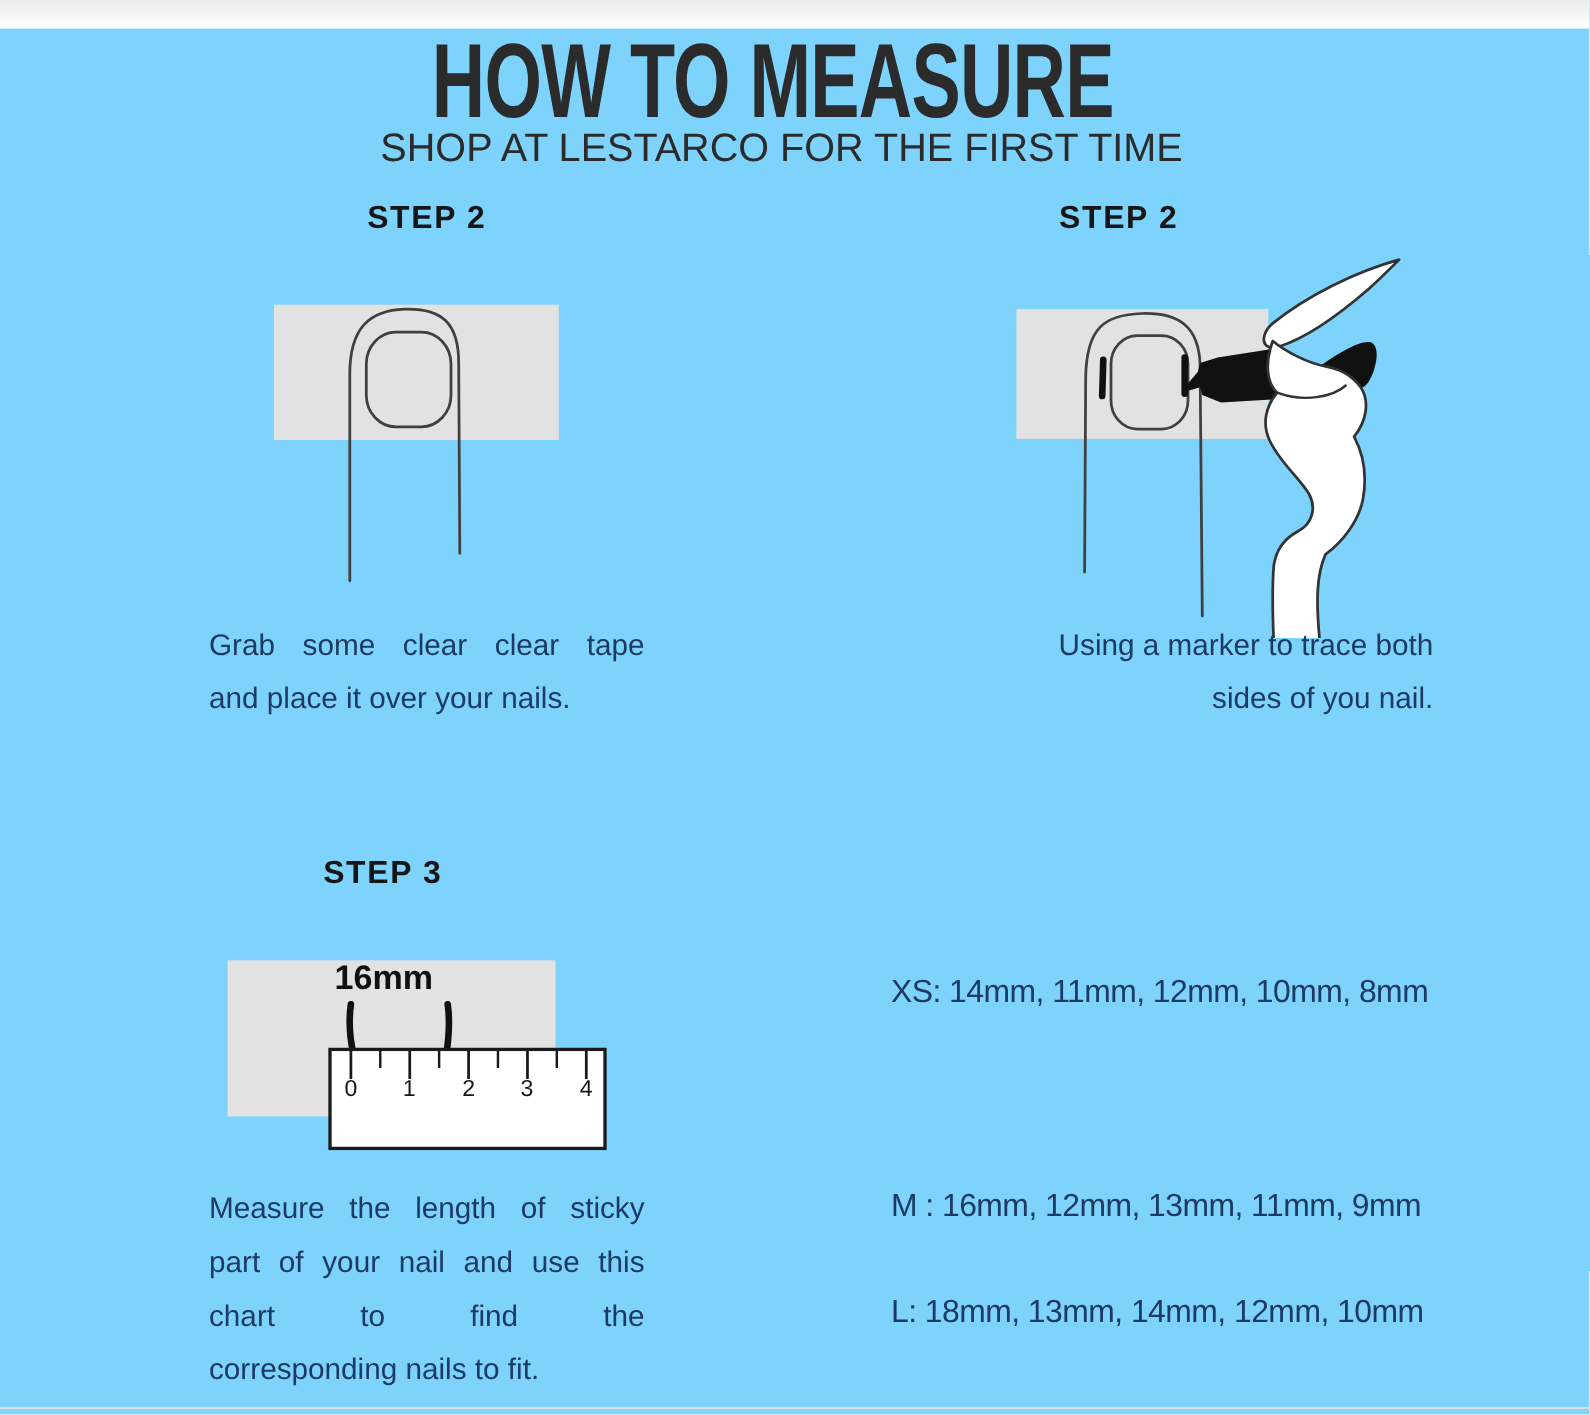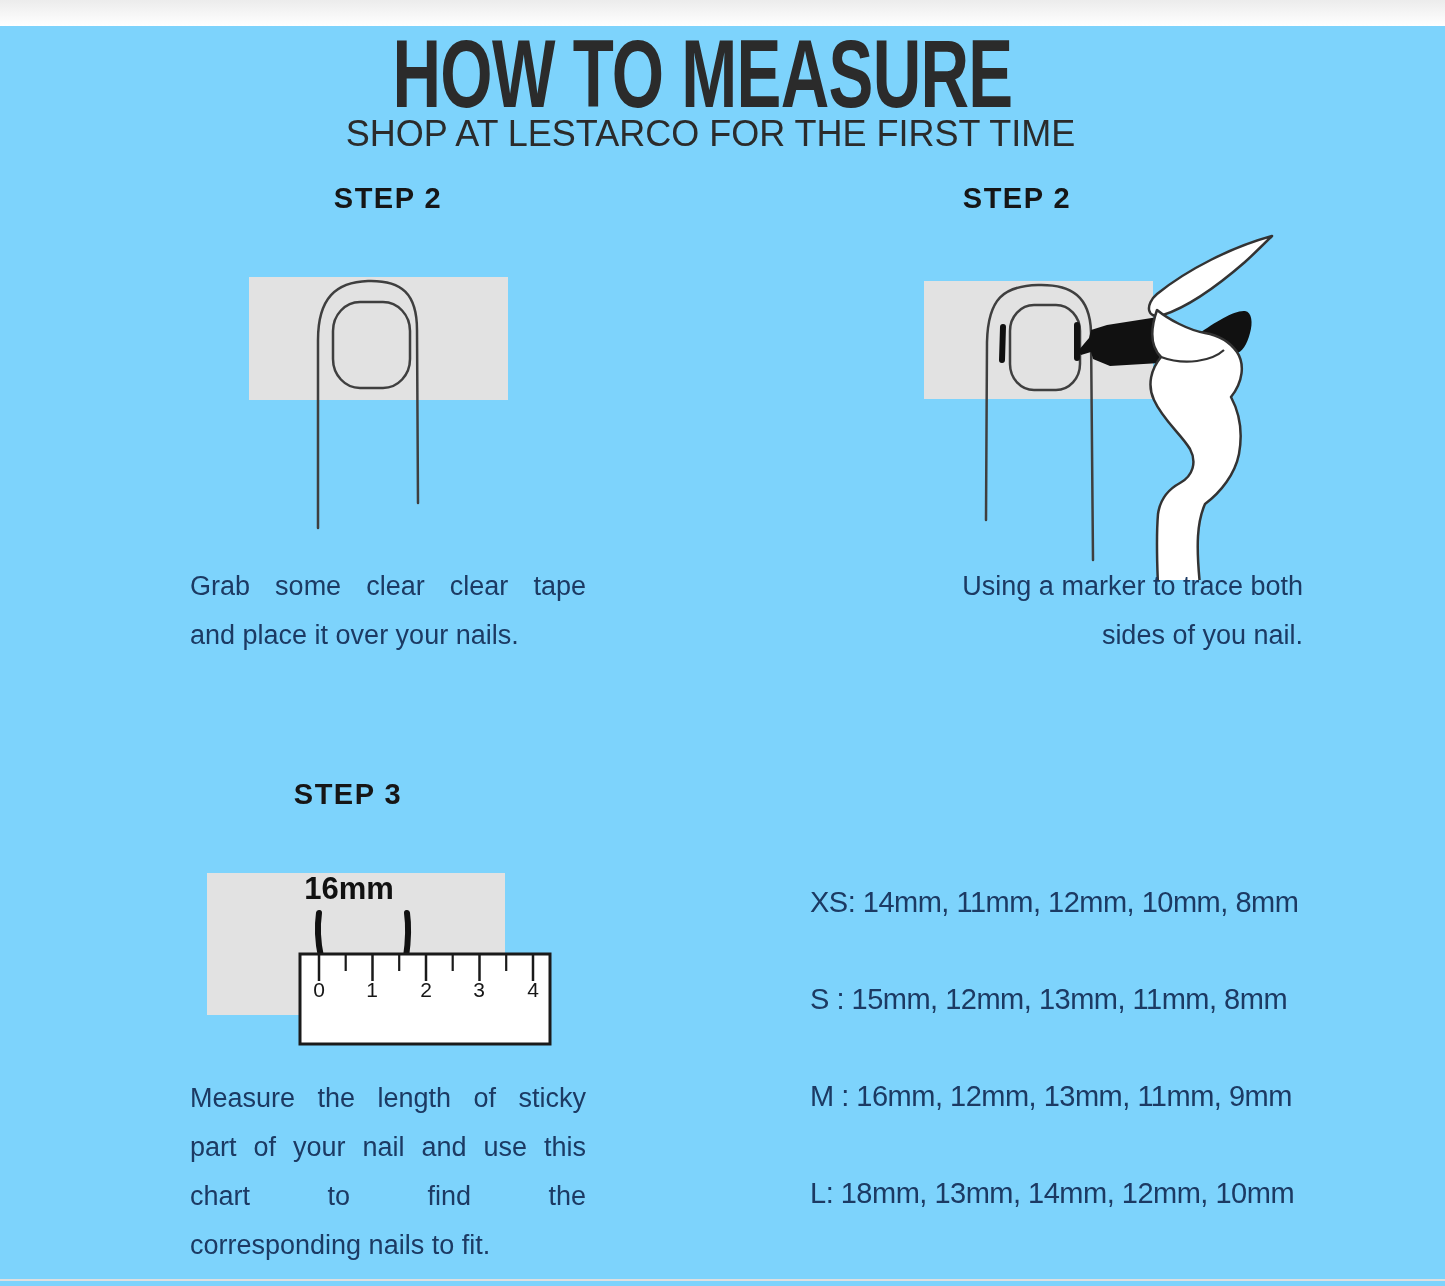--- a/index.html
+++ b/index.html
@@ -149,18 +149,17 @@
         <span>chart</span>
         <span>to</span>
         <span>find</span>
         <span>the</span>
       </div>
     <div class="cap-line">corresponding nails to fit.</div>
   </div>
 
 
   <div class="size-row" style="top:884px;">XS: 14mm, 11mm, 12mm, 10mm, 8mm</div>
-  <div class="size-row" style="top:981px;">S : 15mm, 12mm, 13mm, 11mm, 8mm</div>
   <div class="size-row" style="top:1078px;">M : 16mm, 12mm, 13mm, 11mm, 9mm</div>
   <div class="size-row" style="top:1175px;">L: 18mm, 13mm, 14mm, 12mm, 10mm</div>
 
   <div class="bottom-line"></div>
 </div>
 
 </body></html>

